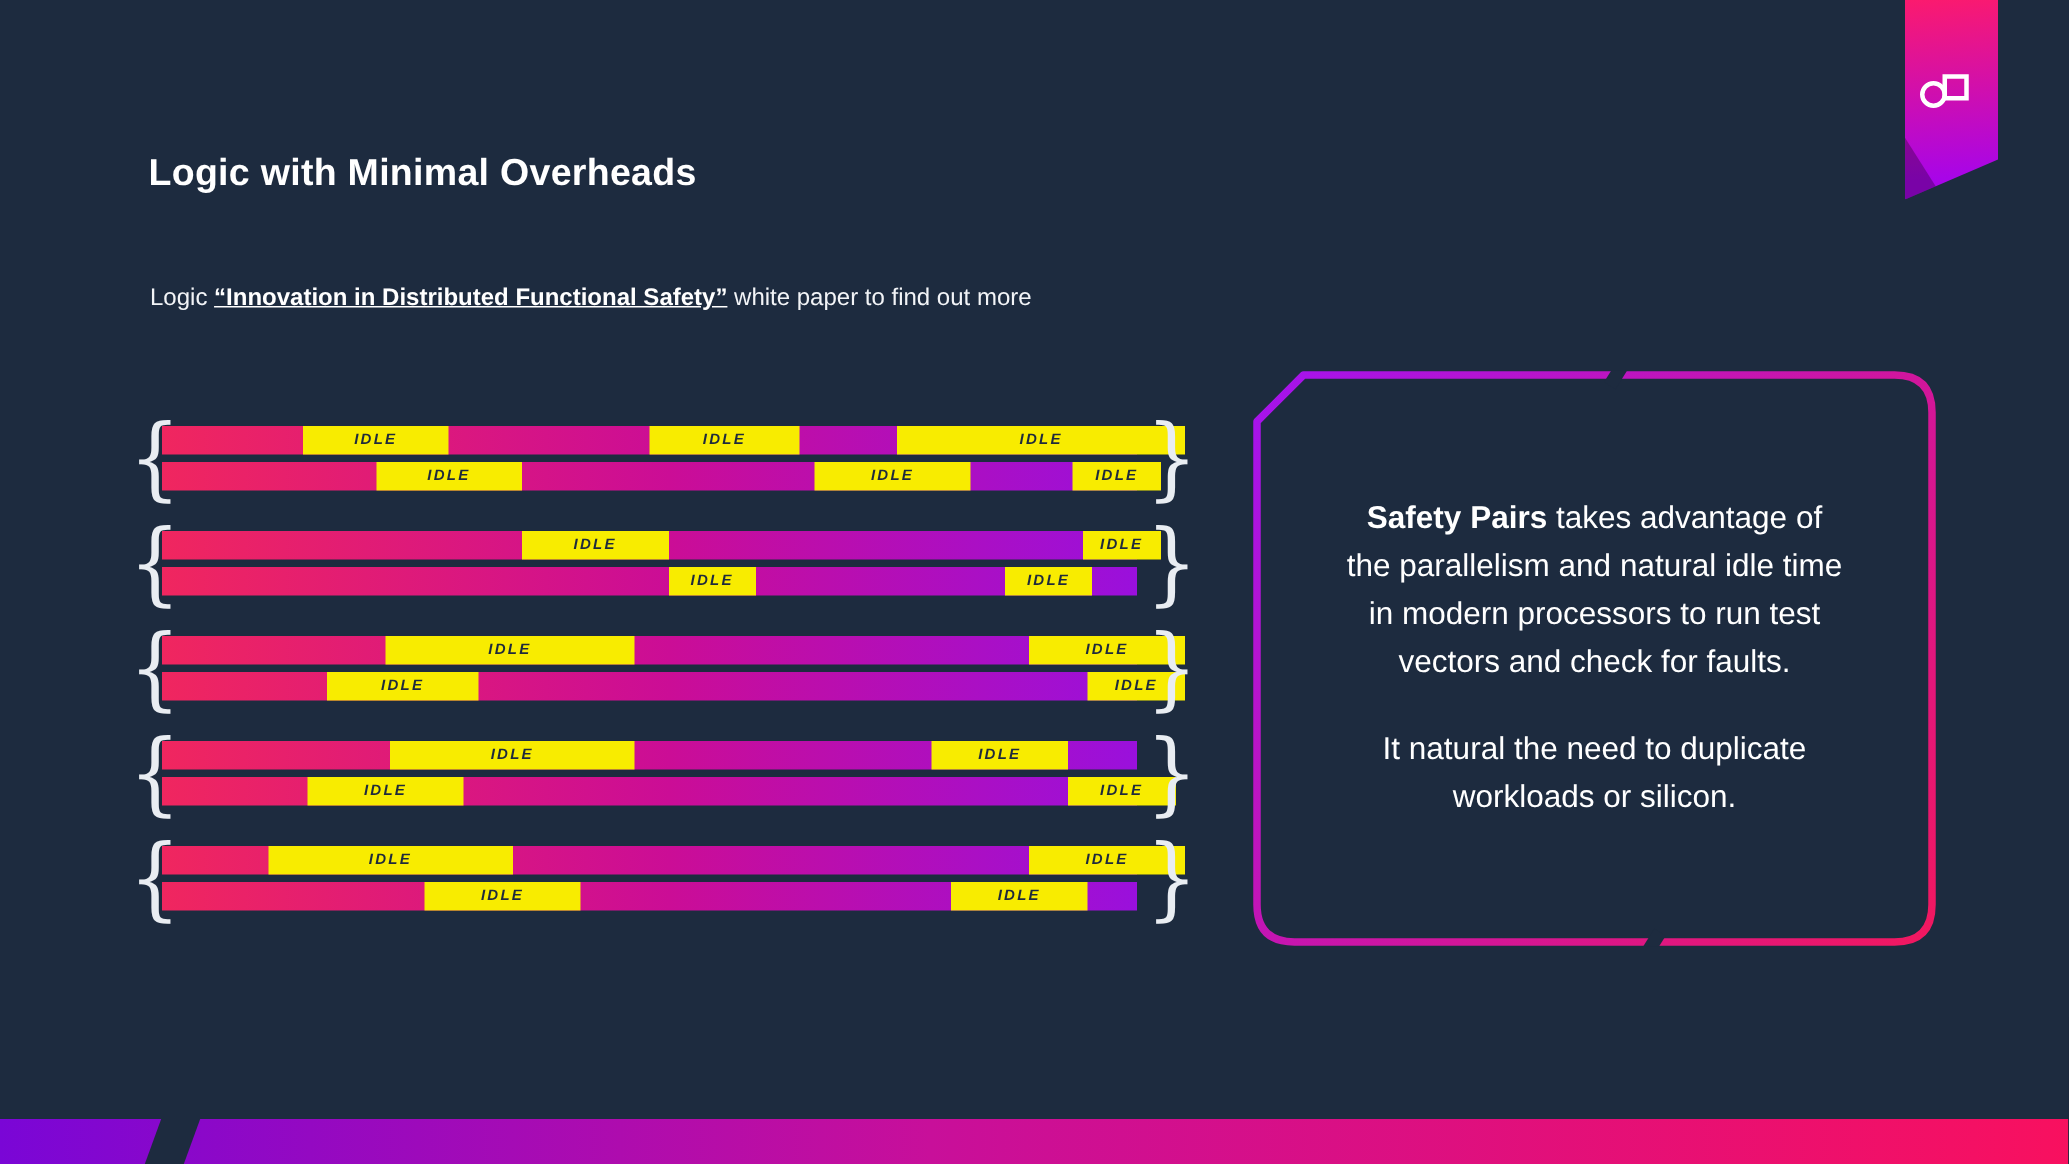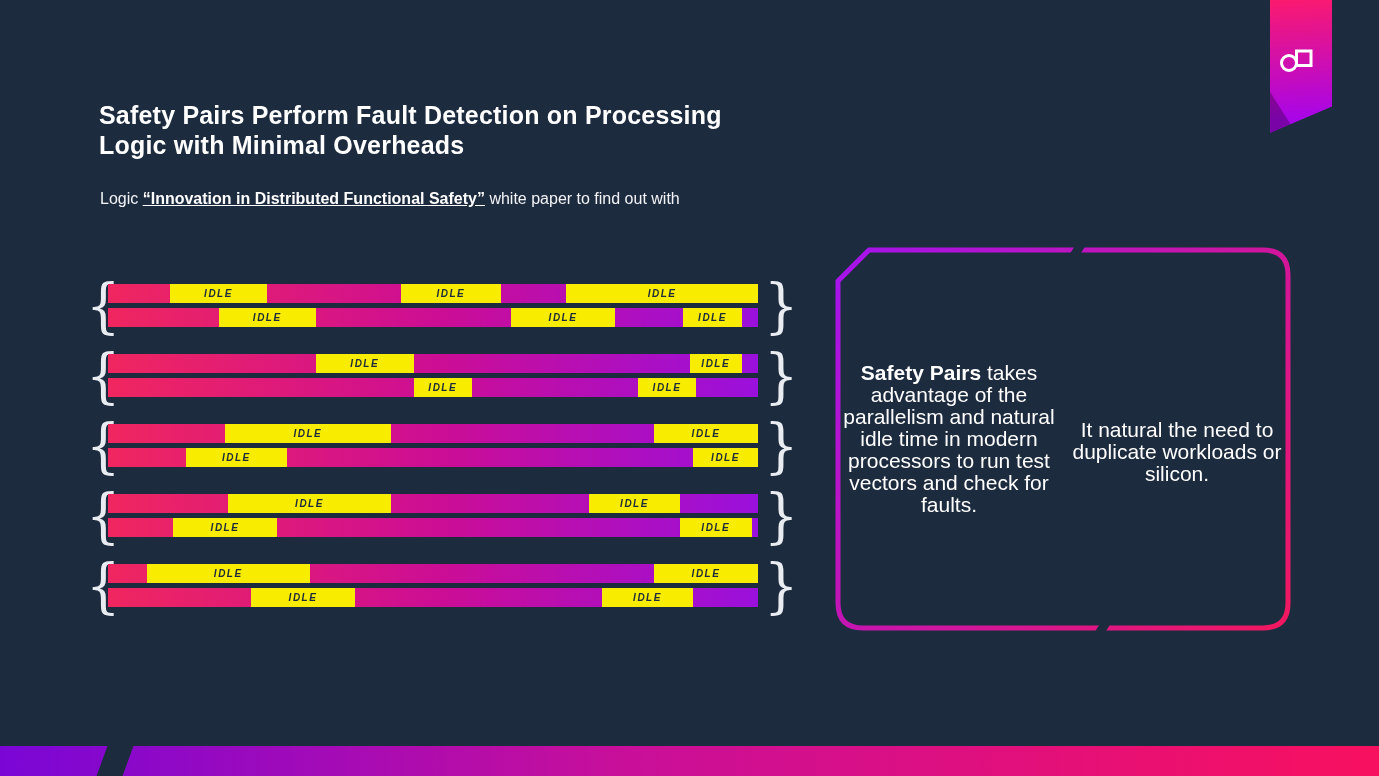--- a/index.html
+++ b/index.html
@@ -29,28 +29,29 @@
     font-size:54px;line-height:43px;width:16px;text-align:center;
     transform:scaleY(1.12);font-weight:400;user-select:none;
   }
   .bars{width:650px;display:flex;flex-direction:column;gap:5px;margin:0 6px;}
   .bar{position:relative;height:19px;}
   .idle{
     position:absolute;top:0;height:100%;
     display:flex;align-items:center;justify-content:center;
     font-size:10px;font-weight:700;font-style:italic;letter-spacing:1.5px;
     color:var(--idle-text);
+    margin-left:32px;
   }
   
   .callout{position:absolute;left:835px;top:247px;width:456px;height:384px;}
   .callout svg.frame{position:absolute;left:0;top:0;}
   .callout-text{
-    position:absolute;inset:0;display:flex;flex-direction:row;
+    position:absolute;inset:0;display:flex;flex-direction:column;
     align-items:center;justify-content:center;text-align:center;
-    font-size:21px;line-height:22px;color:var(--text);
+    font-size:21px;line-height:32px;color:var(--text);
   }
   .callout-text p{margin:0;width:334px;}
   .callout-text p + p{margin-top:26px;}
   .callout-text b{font-weight:700;}
   
   .ribbon{
     position:absolute;left:1270px;top:0;width:62px;height:133px;
     background:linear-gradient(176deg, var(--ribbon-top) 0%, var(--ribbon-bottom) 88%);
     clip-path:polygon(0 0, 100% 0, 100% 80%, 0 100%);
   }
@@ -76,25 +77,24 @@
 <div class="slide">
 
   <div class="ribbon">
     <svg width="42" height="28" viewBox="0 0 42 28">
       <circle cx="10" cy="17" r="7.5" fill="none" stroke="#ffffff" stroke-width="3"></circle>
       <rect x="17.5" y="5" width="14.5" height="14.5" fill="none" stroke="#ffffff" stroke-width="3"></rect>
     </svg>
   </div>
 
   <h1 class="title">
-    <span>Safety Pairs Perform Fault Detection on Processing</span>
     <span>Logic with Minimal Overheads</span>
   </h1>
 
-  <p class="subtitle"><span>Logic </span><b>“Innovation in Distributed Functional Safety”</b><span> white paper to find out with</span></p>
+  <p class="subtitle"><span>Logic </span><b>“Innovation in Distributed Functional Safety”</b><span> white paper to find out more</span></p>
 
   <div class="groups">
       <div class="group">
         <span class="brace">{</span>
         <div class="bars">
           <div class="bar" style="background: linear-gradient(90deg, rgb(240, 38, 95) 0%, rgb(203, 13, 150) 52%, rgb(154, 16, 220) 100%);">
             <div class="idle" style="left: 9.5%; width: 15%; background: rgb(248, 236, 0);">IDLE</div>
             <div class="idle" style="left: 45%; width: 15.5%; background: rgb(248, 236, 0);">IDLE</div>
             <div class="idle" style="left: 70.5%; width: 29.5%; background: rgb(248, 236, 0);">IDLE</div>
           </div>

